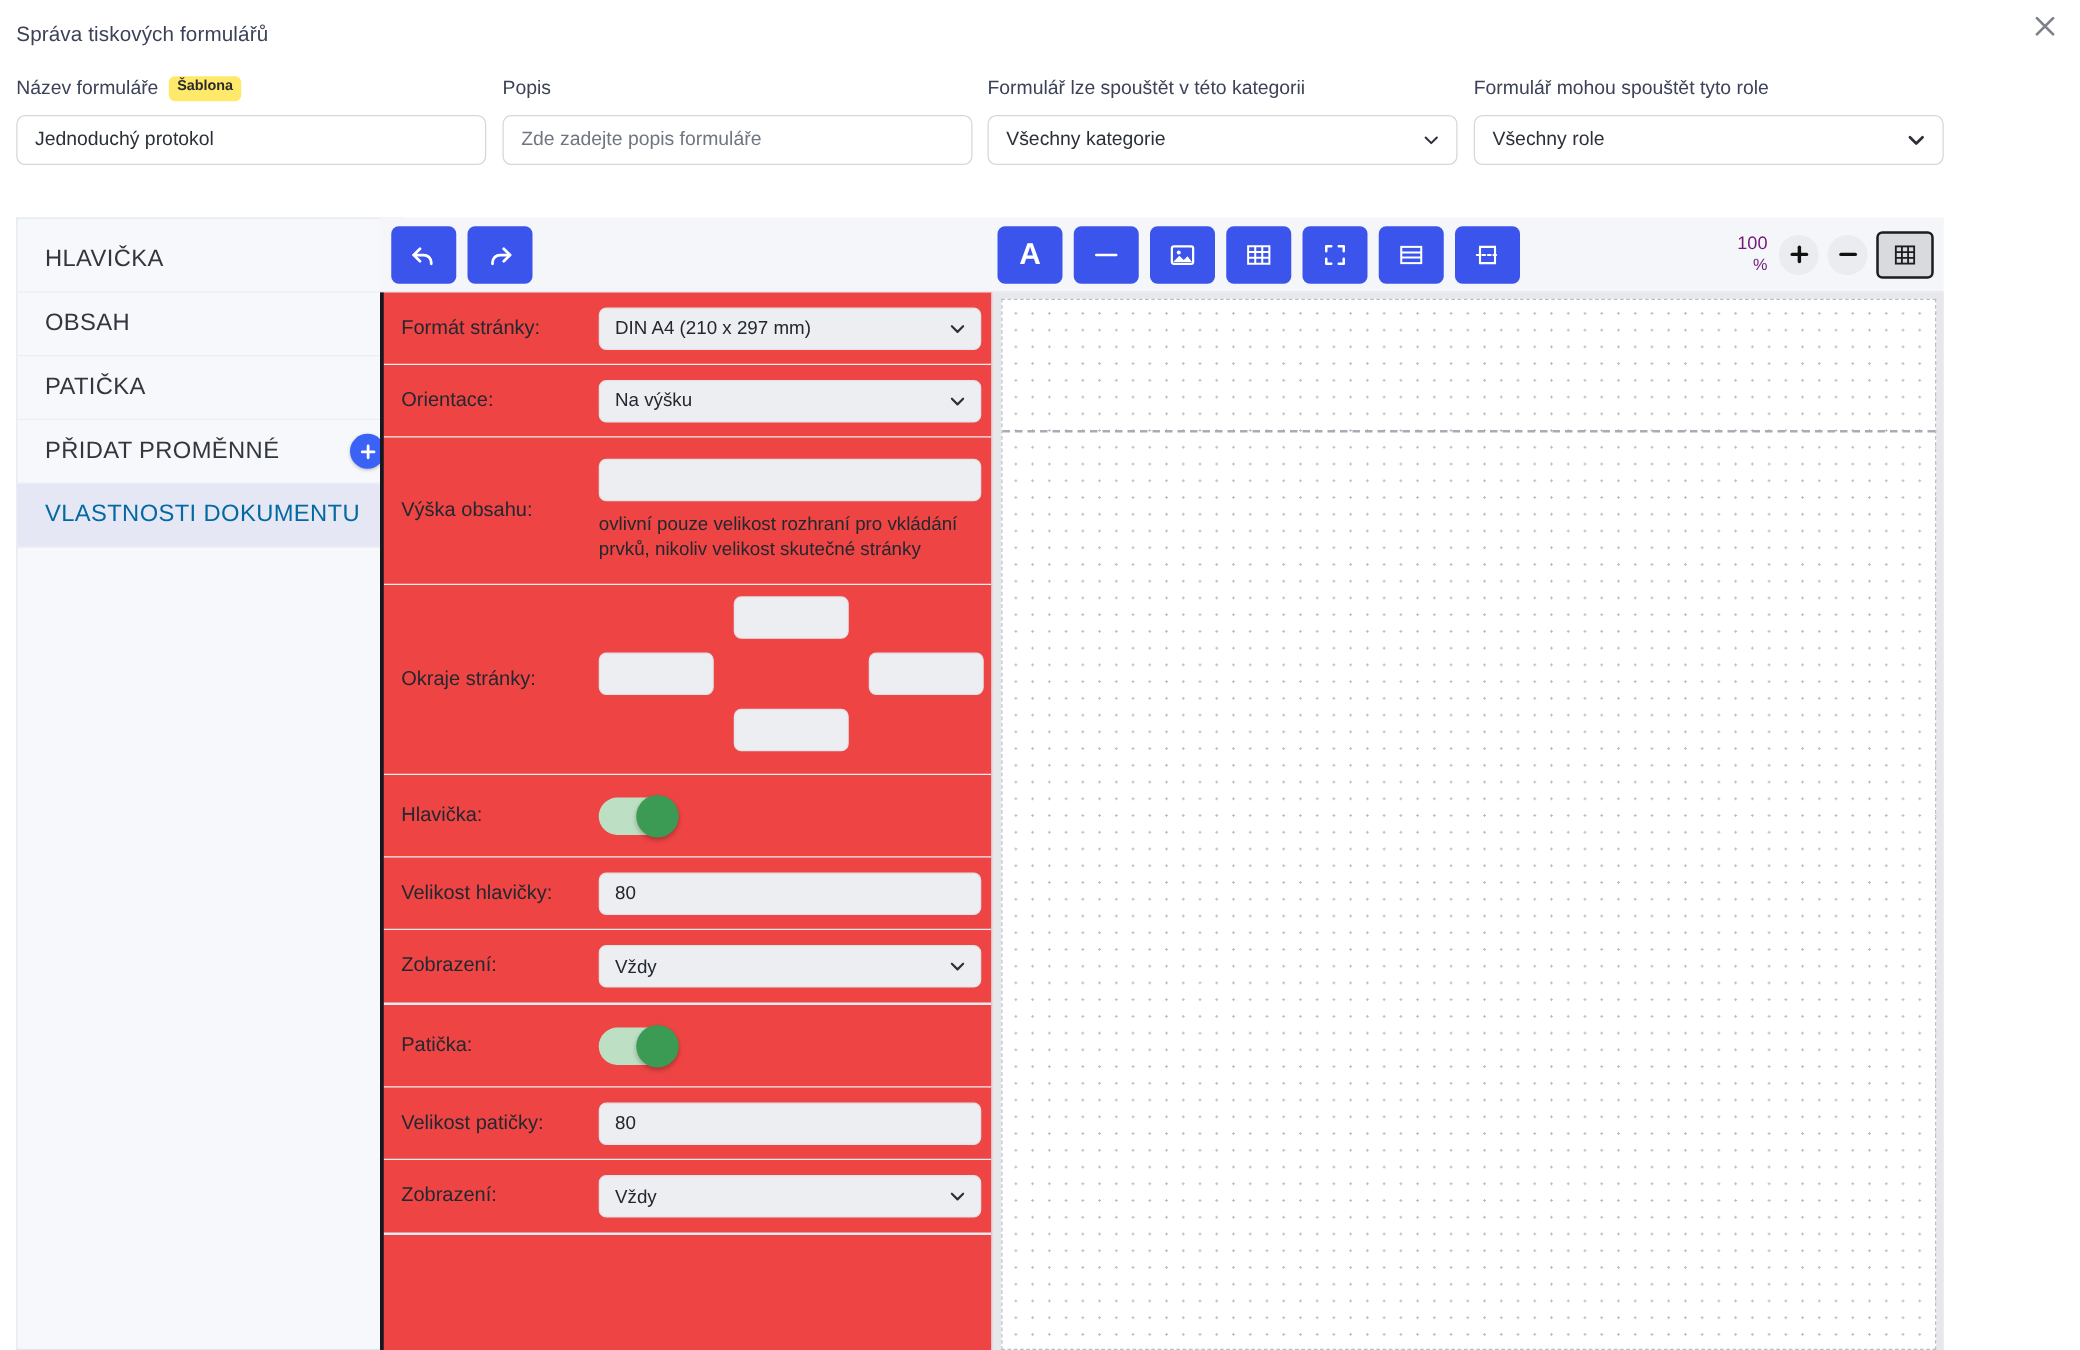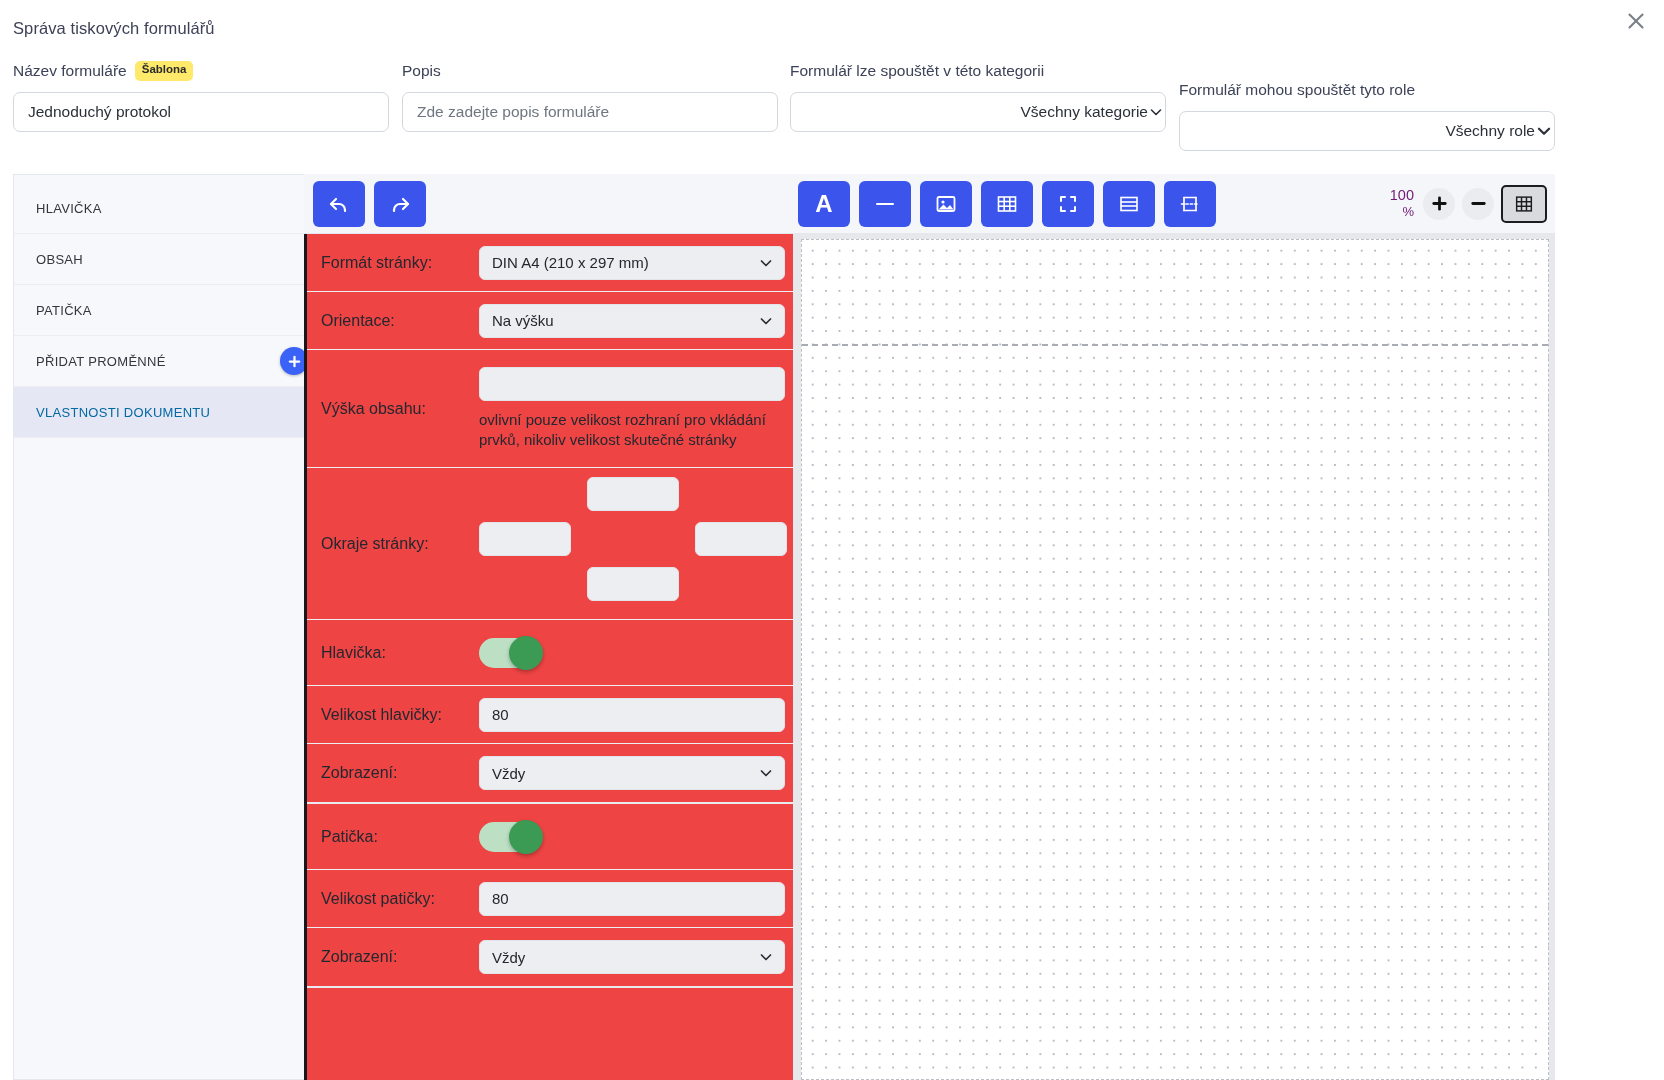--- a/index.html
+++ b/index.html
@@ -36,39 +36,39 @@
   .badge {
     background:#ffe96b; color:#2a2a2a; font-size:11.5px; font-weight:bold;
     border-radius:5px; padding:2px 7px 5px; line-height:1.1;
   }
   .ctrl {
     margin-top:10px; height:40px; border:1px solid #d3d7de; border-radius:7px;
     background:#fff; display:flex; align-items:center; padding:0 14px;
     font-size:15.5px; color:#2b3038;
   }
   .ctrl.placeholder { color:#6f7680; }
-  .ctrl.select { justify-content:flex-end; padding-right:1px; cursor:pointer; }
+  .ctrl.select { justify-content:space-between; padding-right:12px; cursor:pointer; }
   .chev { color:#2b3038; display:flex; align-items:center; }
 
   #f-name { left:13px; top:0; width:376px; }
   #f-desc { left:402px; top:0; width:376px; }
   #f-cat  { left:790px; top:0; width:376px; }
-  #f-role { left:1179px; top:0; width:376px;margin-top:19px; }
+  #f-role { left:1179px; top:0; width:376px; }
 
   
   .body { position:absolute; left:13px; top:174px; width:1542px; height:906px; }
 
   
   .nav {
     position:absolute; left:0; top:0; width:309px; height:906px;
     background:#f7f8fb; border:1px solid #e4e7ee; border-right:none;
   }
   .nav-item {
     position:relative; height:51px; display:flex; align-items:center;
-    padding:0 16px 0 22px; font-size:13px; color:#32363e; letter-spacing:.3px;
+    padding:0 16px 0 22px; font-size:19px; color:#32363e; letter-spacing:.3px;
     cursor:pointer; border-bottom:1px solid #eceef3;
   }
   .nav-item.first { margin-top:8px; }
   .nav-item.active { background:#e6e7f5; color:#0369a1; }
   .nav-plus {
     position:absolute; right:14px; top:50%; transform:translateY(-50%);
     width:28px; height:28px; border-radius:50%; background:#3b62f6; color:#fff;
     display:flex; align-items:center; justify-content:center;
     font-size:20px; line-height:1; font-weight:600; cursor:pointer;
     box-shadow:0 1px 3px rgba(0,0,0,.25);

